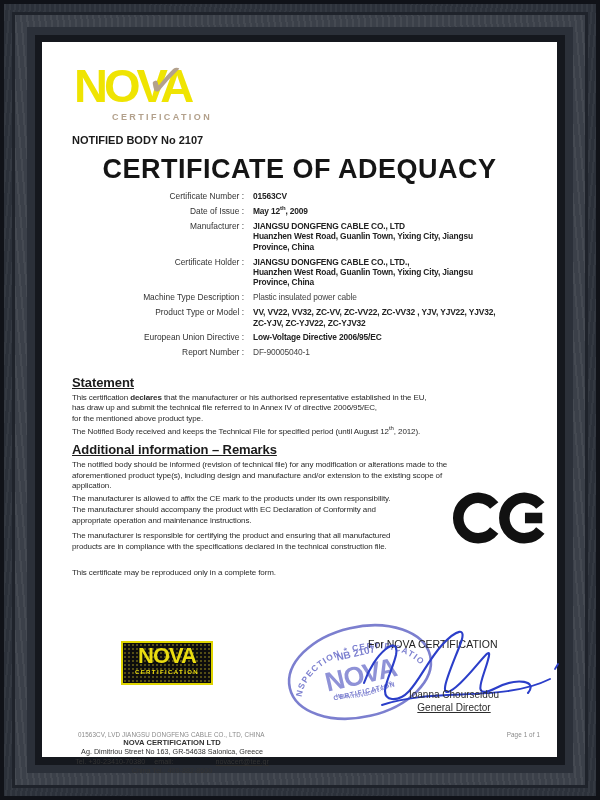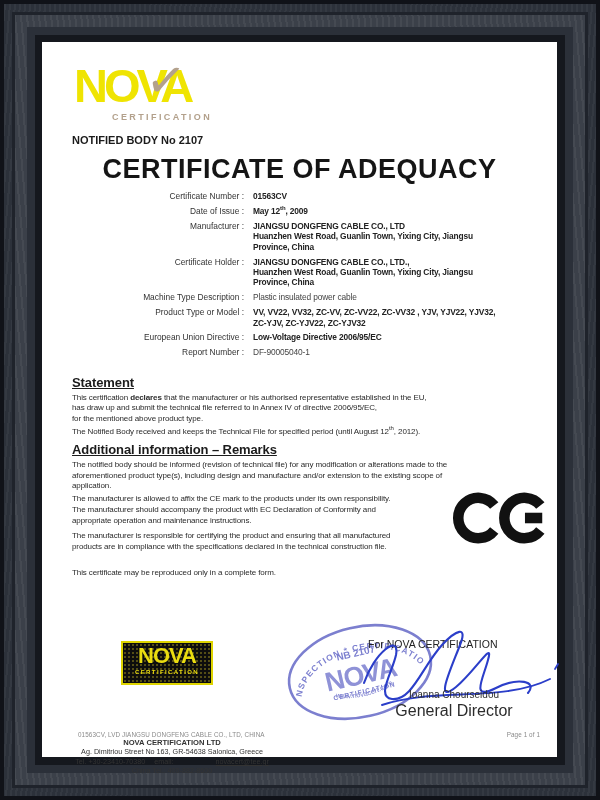--- a/index.html
+++ b/index.html
@@ -33,21 +33,21 @@
   .para{margin:0 0 2.5px 0;}
   .mt{margin-top:8px;text-decoration:underline;}
   .b{font-weight:bold;}
   
   .ce{left:410px;top:447px;width:96px;height:58px;}
   
   .stamp{left:240px;top:580px;width:156px;height:100px;transform:rotate(-13deg);opacity:.88;}
   
   .sigfor{left:326px;top:596px;width:200px;font-size:10.5px;color:#222;}
   .signame{left:322px;top:647px;width:180px;text-align:center;font-size:10px;color:#2c2c2c;}
-  .sigtitle{left:322px;top:660px;width:180px;text-align:center;font-size:16px;color:#2c2c2c;}
+  .sigtitle{left:322px;top:660px;width:180px;text-align:center;font-size:10px;color:#2c2c2c;text-decoration:underline;}
   .sigsvg{left:300px;top:583px;width:225px;height:92px;}
   
   .logo-bottom{left:79px;top:599px;width:92px;height:44px;background:#0d0d0d;border:2px solid #ded400;box-sizing:border-box;text-align:center;
     background-image:radial-gradient(rgba(230,210,40,.5) .6px,transparent .9px);background-size:4px 4px;}
   .logo-bottom .big{font-size:22px;font-weight:bold;color:#eadc10;letter-spacing:-1px;line-height:26px;}
   .logo-bottom .sub{font-size:6px;font-weight:bold;color:#eadc10;letter-spacing:1.4px;line-height:7px;display:block;}
   .address{left:5px;top:648px;width:250px;text-align:center;font-size:7.2px;line-height:9.4px;color:#333;}
   .address .co{font-weight:bold;font-size:7.6px;margin-top:48px;}
   .email{text-decoration:underline;padding-left:40px;}
   .gap{display:inline-block;width:9px;}

